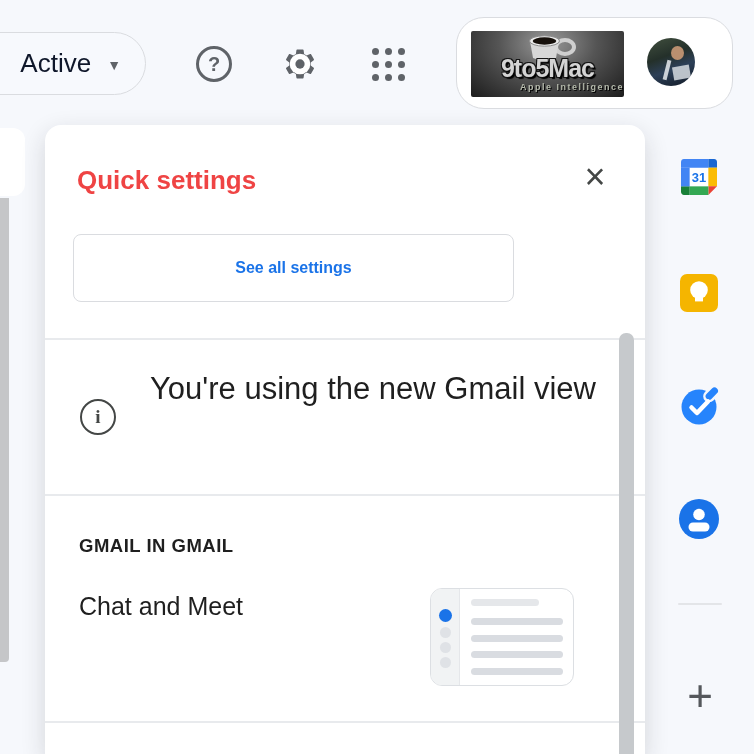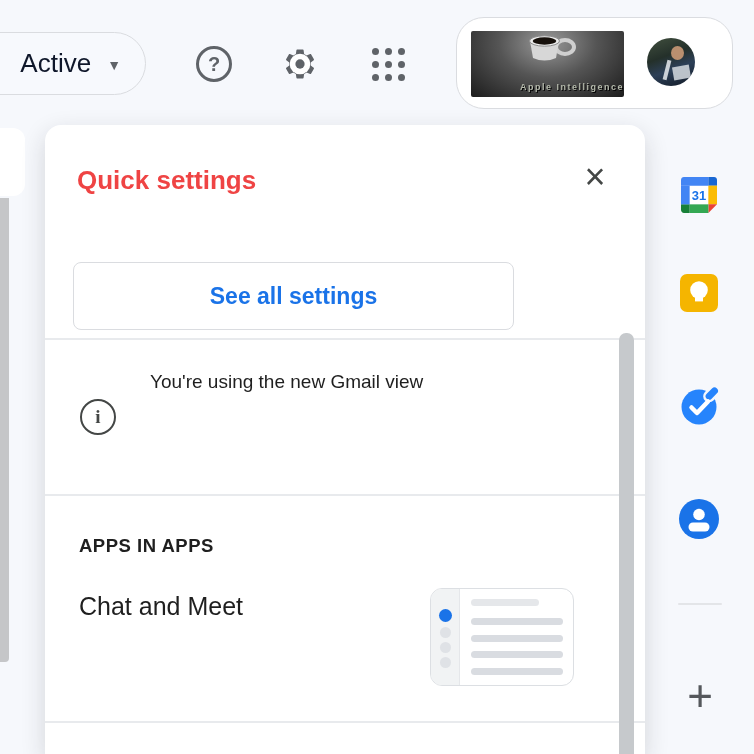--- a/index.html
+++ b/index.html
@@ -42,29 +42,29 @@
 
   
   .panel { position:absolute; left:45px; top:125px; width:600px; height:630px; background:#fff;
     border-radius:16px 16px 0 0; box-shadow:0 8px 24px rgba(32,33,36,.16); }
   .panel-title { position:absolute; left:32px; top:40px; font-size:26px; color:#ef4444;font-weight:bold; }
   .close-btn { position:absolute; left:528px; top:30px; width:44px; height:44px;
     display:flex; align-items:center; justify-content:center; font-size:36px; font-weight:300; color:#444746; cursor:pointer; line-height:1; }
   .see-all { position:absolute; left:28px; top:109px; width:441px; height:68px;
     border:1.5px solid #dadce0; border-radius:8px; background:#fff;
     display:flex; align-items:center; justify-content:center;
-    font-size:23px; font-weight:bold; color:#1a73e8; cursor:pointer;margin-top:28px; }
+    font-size:16px; font-weight:bold; color:#1a73e8; cursor:pointer; }
   .divider { position:absolute; left:0; width:600px; height:1.5px; background:#e8eaed; }
   .d1 { top:213px; } .d2 { top:369px; } .d3 { top:596px; }
 
   .info-icon { position:absolute; left:35px; top:274px; width:36px; height:36px;
     border:2.5px solid #444746; border-radius:50%;
     display:flex; align-items:center; justify-content:center;
     font-size:19px; font-weight:bold; color:#444746; font-family:"Liberation Serif", serif; }
-  .info-msg { position:absolute; left:105px; top:246px; font-size:19px; color:#1f1f1f; }
+  .info-msg { position:absolute; left:105px; top:246px; font-size:31px; color:#1f1f1f; }
   .info-link { position:absolute; left:105px; top:301px; font-size:25px; font-weight:bold; color:#1a73e8; cursor:pointer; }
 
   .apps-heading { position:absolute; left:34px; top:410px; font-size:18.5px; font-weight:bold; letter-spacing:.5px; color:#1f1f1f; }
   .chat-label { position:absolute; left:34px; top:467px; font-size:25px; color:#1f1f1f; }
   .customize-link { position:absolute; left:34px; top:519px; font-size:25px; font-weight:bold; color:#1a73e8; cursor:pointer; }
 
   .preview { position:absolute; left:385px; top:463px; width:144px; height:98px;
     border:1.5px solid #dcdfe3; border-radius:12px; background:#fff; overflow:hidden; }
   .preview .strip { position:absolute; left:0; top:0; width:29px; height:100%;
     background:#f1f3f4; border-right:1px solid #e5e7ea;
@@ -123,20 +123,21 @@
   </div>
 
   <div class="profile-chip">
     <div class="banner">
       <svg class="cup" width="70" height="30" viewBox="0 0 70 30">
         <ellipse cx="52" cy="15" rx="9" ry="7" fill="none" stroke="#cfcfcf" stroke-width="4"></ellipse>
         <path d="M17 9 L46 9 L43 26 Q31.5 31 20 26 Z" fill="#d7d7d7"></path>
         <ellipse cx="31.5" cy="9" rx="15" ry="5.2" fill="#ececec" stroke="#8c8c8c" stroke-width="1"></ellipse>
         <ellipse cx="31.5" cy="9" rx="11.8" ry="3.7" fill="#16100b"></ellipse>
       </svg>
+      <div class="btitle">9to5Mac</div>
       <div class="bsub">Apple Intelligence</div>
     </div>
     <div class="avatar">
       <div class="stripe"></div>
       <div class="face"></div>
       <div class="paper"></div>
     </div>
   </div>
 
   <div class="white-sliver"></div>
@@ -154,21 +155,21 @@
 
     <div class="divider d1"></div>
 
     <div class="info-icon">
       <span>i</span>
     </div>
     <div class="info-msg">You're using the new Gmail view</div>
 
     <div class="divider d2"></div>
 
-    <div class="apps-heading">APPS IN APPS</div>
+    <div class="apps-heading">GMAIL IN GMAIL</div>
     <div class="chat-label">Chat and Meet</div>
 
     <div class="preview">
       <div class="strip">
         <span class="pdot blue"></span>
         <span class="pdot gray"></span>
         <span class="pdot gray"></span>
         <span class="pdot gray"></span>
       </div>
       <div class="lines">
@@ -178,21 +179,21 @@
         <div class="pline l4"></div>
         <div class="pline l5"></div>
       </div>
     </div>
 
     <div class="divider d3"></div>
 
     <div class="scroll-thumb"></div>
   </div>
 
-  <div class="rail-item" style="left:681px; top:177px;">
+  <div class="rail-item" style="left:681px; top:159px;">
     <svg width="36" height="36" viewBox="0 0 200 200">
       <path fill="#ffffff" d="M152 48H48v104h104z"></path>
       <path fill="#4285f4" d="M152 0H16C7.2 0 0 7.2 0 16v32h152z"></path>
       <path fill="#1967d2" d="M200 48V16c0-8.8-7.2-16-16-16h-32v48z"></path>
       <path fill="#fbbc04" d="M200 48h-48v104h48z"></path>
       <path fill="#ea4335" d="M152 200l48-48h-48z"></path>
       <path fill="#34a853" d="M48 200h104v-48H48z"></path>
       <path fill="#188038" d="M0 152v32c0 8.8 7.2 16 16 16h32v-48z"></path>
       <path fill="#4285f4" d="M0 48v104h48V48z"></path>
       <text x="100" y="127" text-anchor="middle" font-family="Liberation Sans, sans-serif" font-size="72" font-weight="bold" fill="#1a73e8">31</text>

